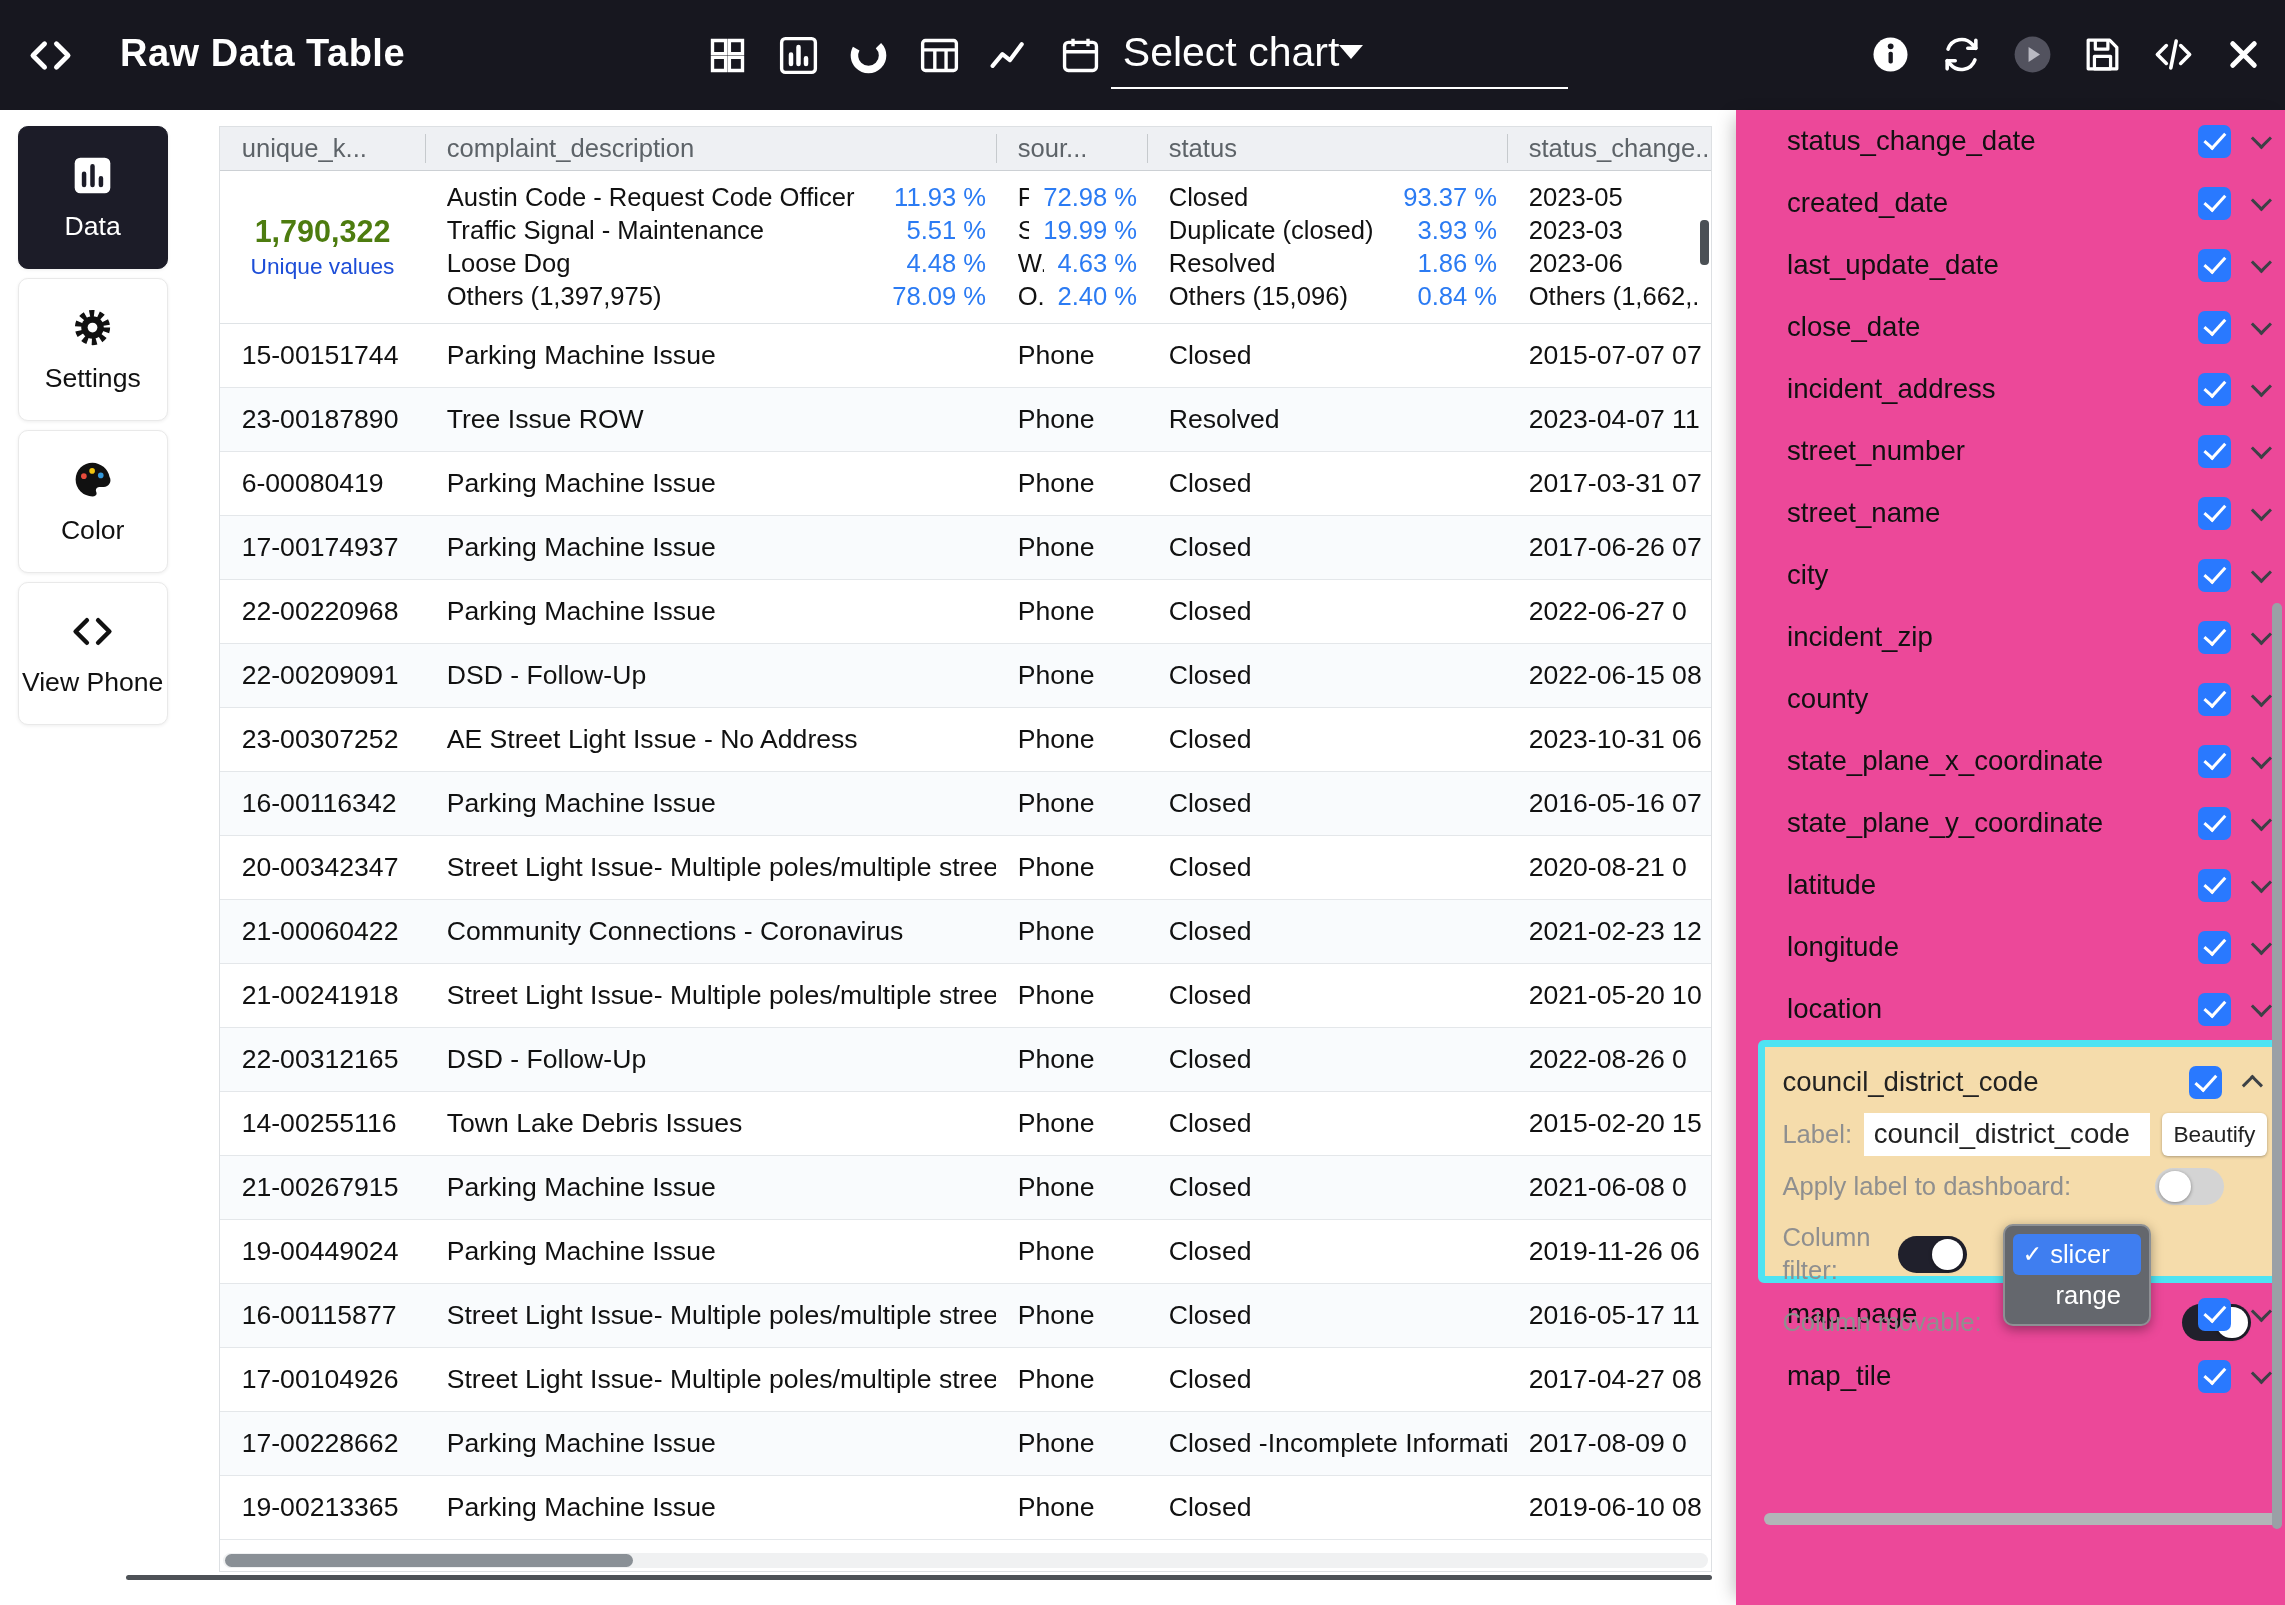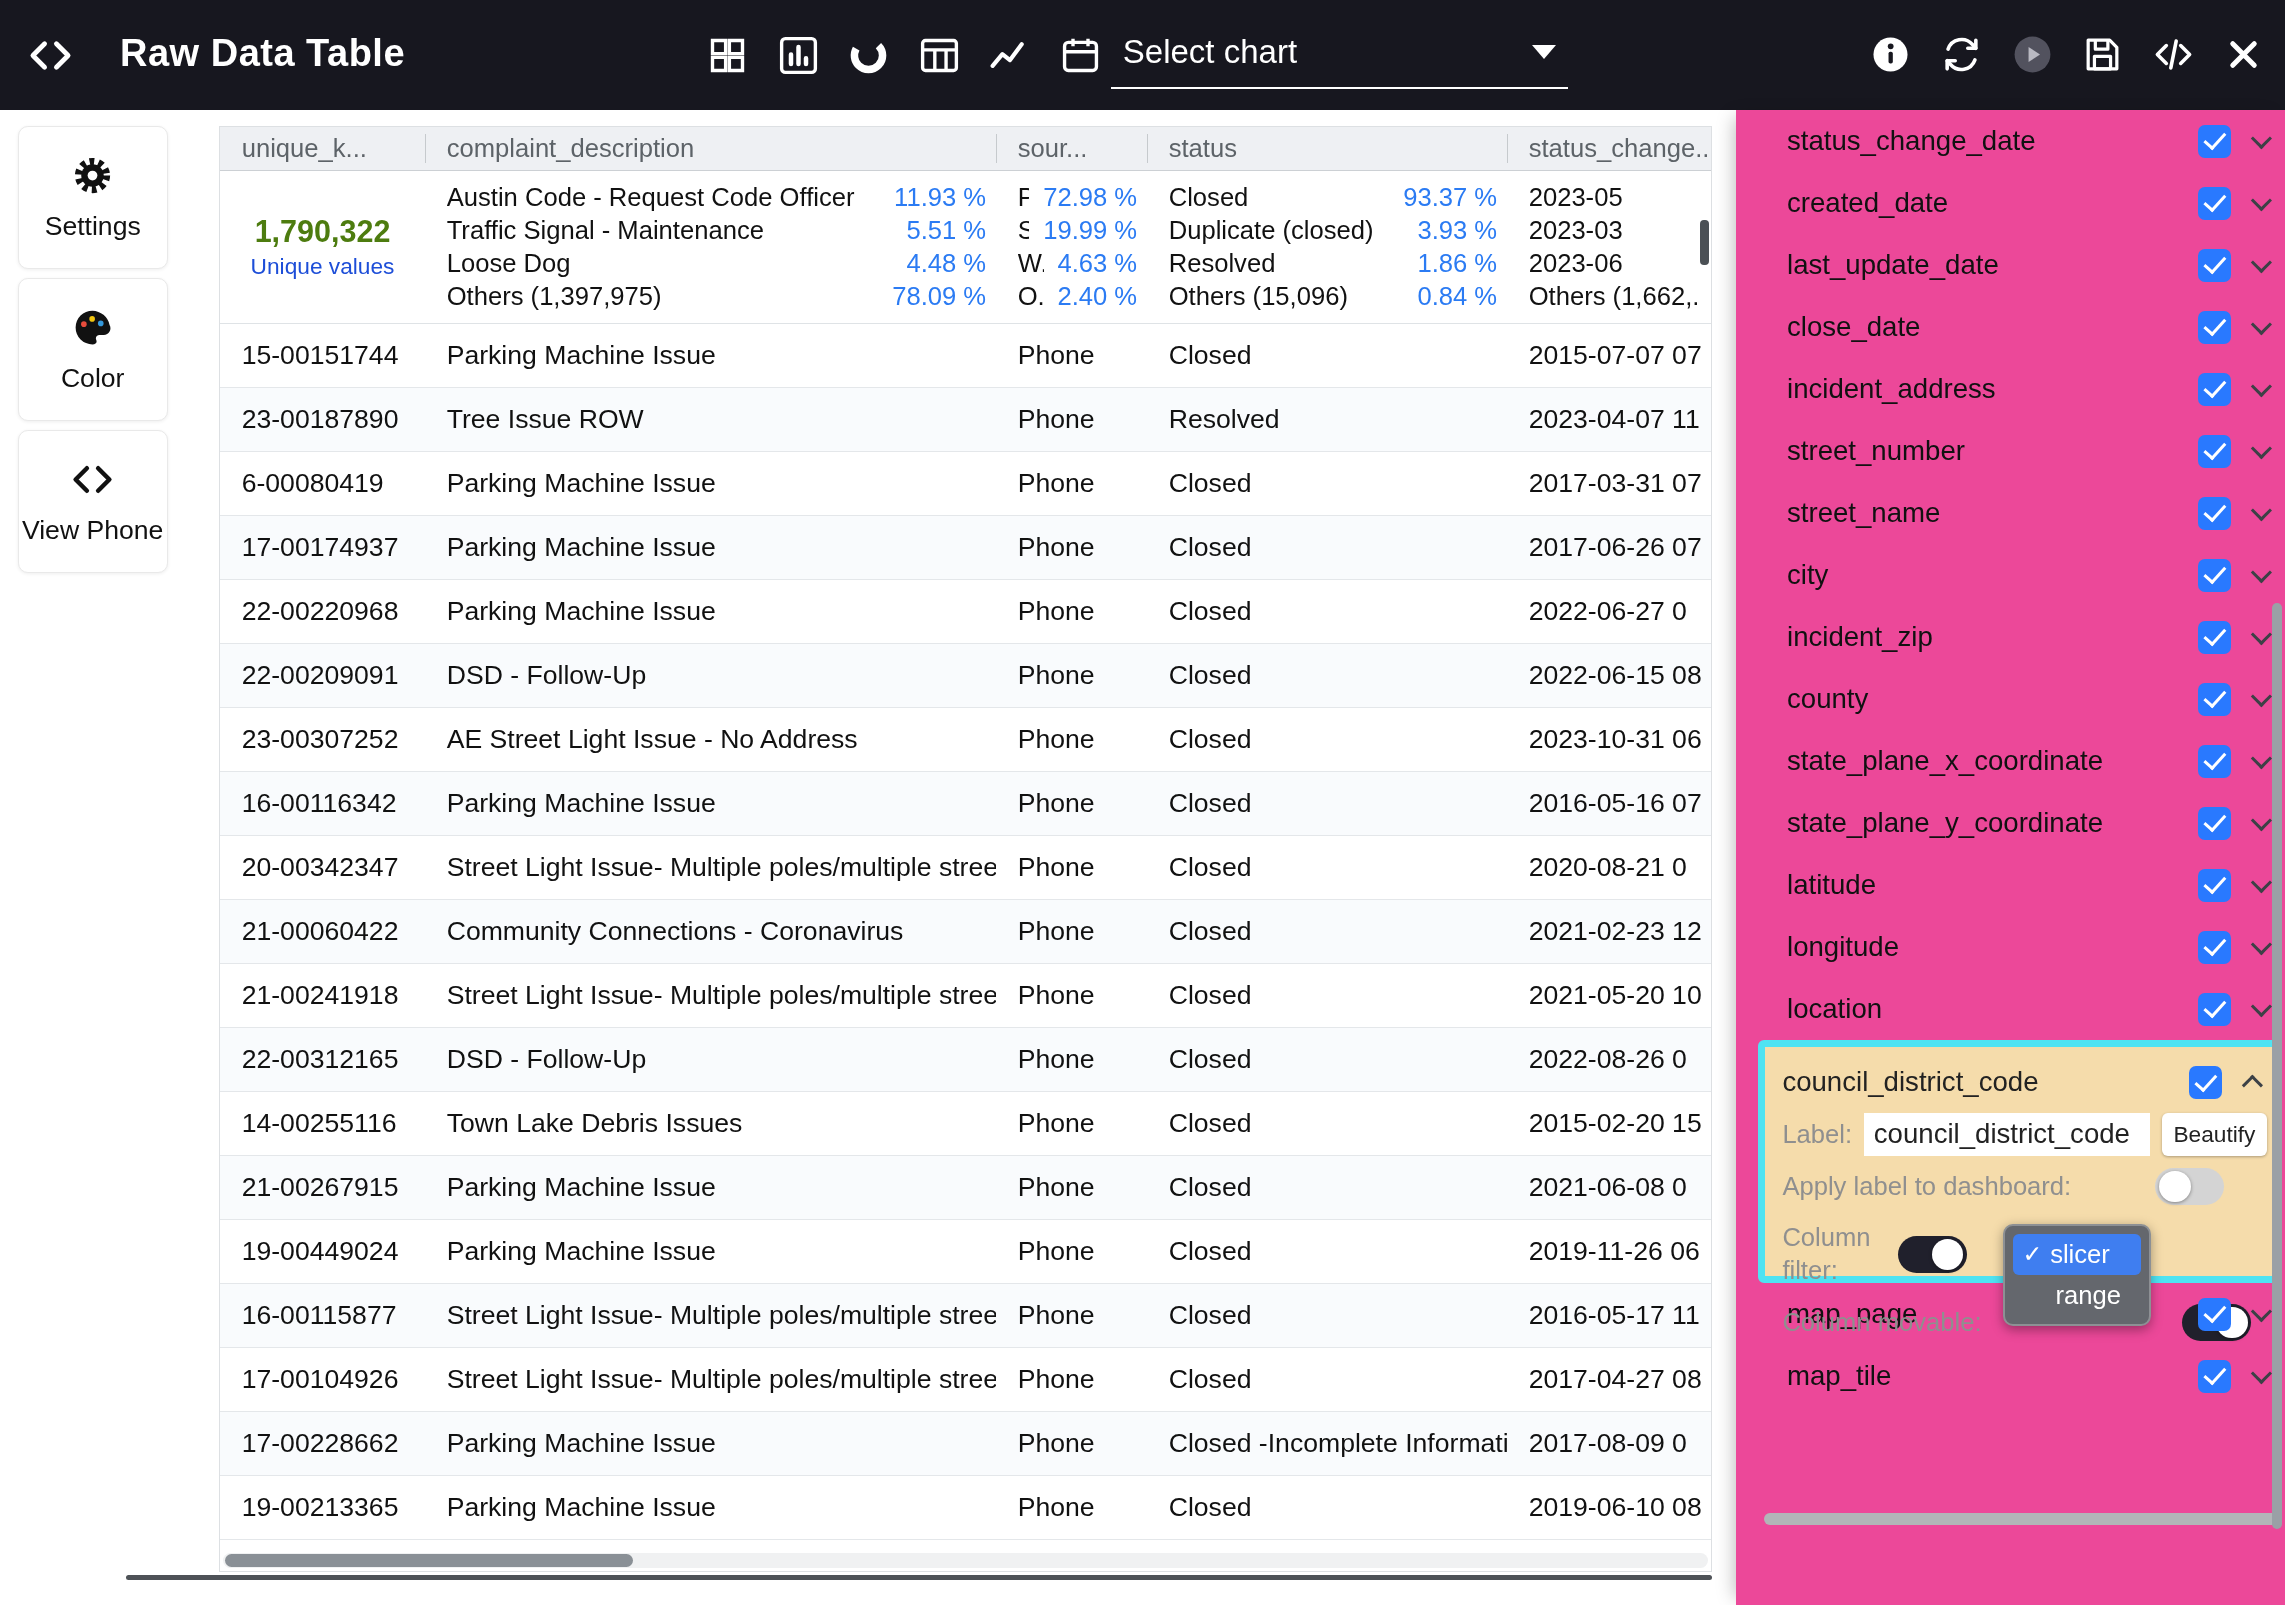--- a/index.html
+++ b/index.html
@@ -7,21 +7,21 @@
 body{position:relative;overflow:hidden;background:#fff;color:#111;
   font-family:"Liberation Sans","DejaVu Sans",sans-serif}
 
 
 .topbar{position:absolute;left:0;top:0;width:2285px;height:110px;background:#17171f}
 .brand{position:absolute;left:25.6px;top:31.5px;width:49px;height:47px;cursor:pointer}
 .title{position:absolute;left:120px;top:31.5px;color:#fff;font-size:38px;font-weight:700;letter-spacing:0.5px}
 .chart-icons{position:absolute;left:705px;top:32.5px;display:flex;gap:25.6px}
 .tb-icon{width:45px;height:45px;cursor:pointer}
 .chart-select{position:absolute;left:1111px;top:17.7px;width:457px;height:71px;display:flex;align-items:center;
-  justify-content:space-between;border-bottom:2px solid #fff;color:#fff;font-size:33px;padding:0 11.8px;cursor:pointer}
+  justify-content:flex-start;border-bottom:2px solid #fff;color:#fff;font-size:41px;padding:0 11.8px;cursor:pointer}
 .caret{width:0;height:0;border-left:12.8px solid transparent;border-right:12.8px solid transparent;border-top:14.8px solid #fff}
 .top-actions{position:absolute;right:19.7px;top:33px;display:flex;gap:27.6px}
 .ta-icon{width:43px;height:43px;cursor:pointer}
 
 
 .sidebar{position:absolute;left:17.7px;top:126px;width:150px;display:flex;flex-direction:column;gap:8.9px}
 .side-btn{height:143px;background:#fff;border:1px solid #e9e9e9;border-radius:9.9px;
   box-shadow:0 1px 3.9px rgba(0,0,0,.07);display:flex;flex-direction:column;align-items:center;
   justify-content:center;gap:12.8px;cursor:pointer}
 .side-btn.active{background:#1c1c28;border-color:#1c1c28;color:#fff}
@@ -158,20 +158,27 @@
     <svg class="ta-icon" viewBox="0 0 24 24" fill="none" stroke="#fff" stroke-width="2" stroke-linecap="round" stroke-linejoin="round">
         <path d="M8 7l-5 5 5 5M16 7l5 5-5 5M13.5 4.5l-3 15"></path>
       </svg>
     <svg class="ta-icon" viewBox="0 0 24 24" stroke="#fff" stroke-width="2.8" stroke-linecap="round">
         <path d="M6 6l12 12M18 6L6 18"></path>
       </svg>
   </div>
 </div>
 
 <div class="sidebar">
+  <div class="side-btn active">
+    <svg class="sb-icon" viewBox="0 0 24 24">
+        <rect x="2.5" y="2.5" width="19" height="19" rx="3" fill="#fff"></rect>
+        <path d="M7.5 17v-6M12 17V7M16.5 17v-3.5" stroke="#1c1c28" stroke-width="2.4" stroke-linecap="round"></path>
+      </svg>
+    <span class="sb-label">Data</span>
+  </div>
   <div class="side-btn">
     <svg class="sb-icon" viewBox="0 0 24 24">
         <circle cx="12" cy="12" r="7.2" fill="none" stroke="#111" stroke-width="4.4" stroke-dasharray="2.4 2.2"></circle>
         <circle cx="12" cy="12" r="6" fill="#111"></circle>
         <circle cx="12" cy="12" r="2.6" fill="#fff"></circle>
       </svg>
     <span class="sb-label">Settings</span>
   </div>
   <div class="side-btn">
     <svg class="sb-icon" viewBox="0 0 24 24">

